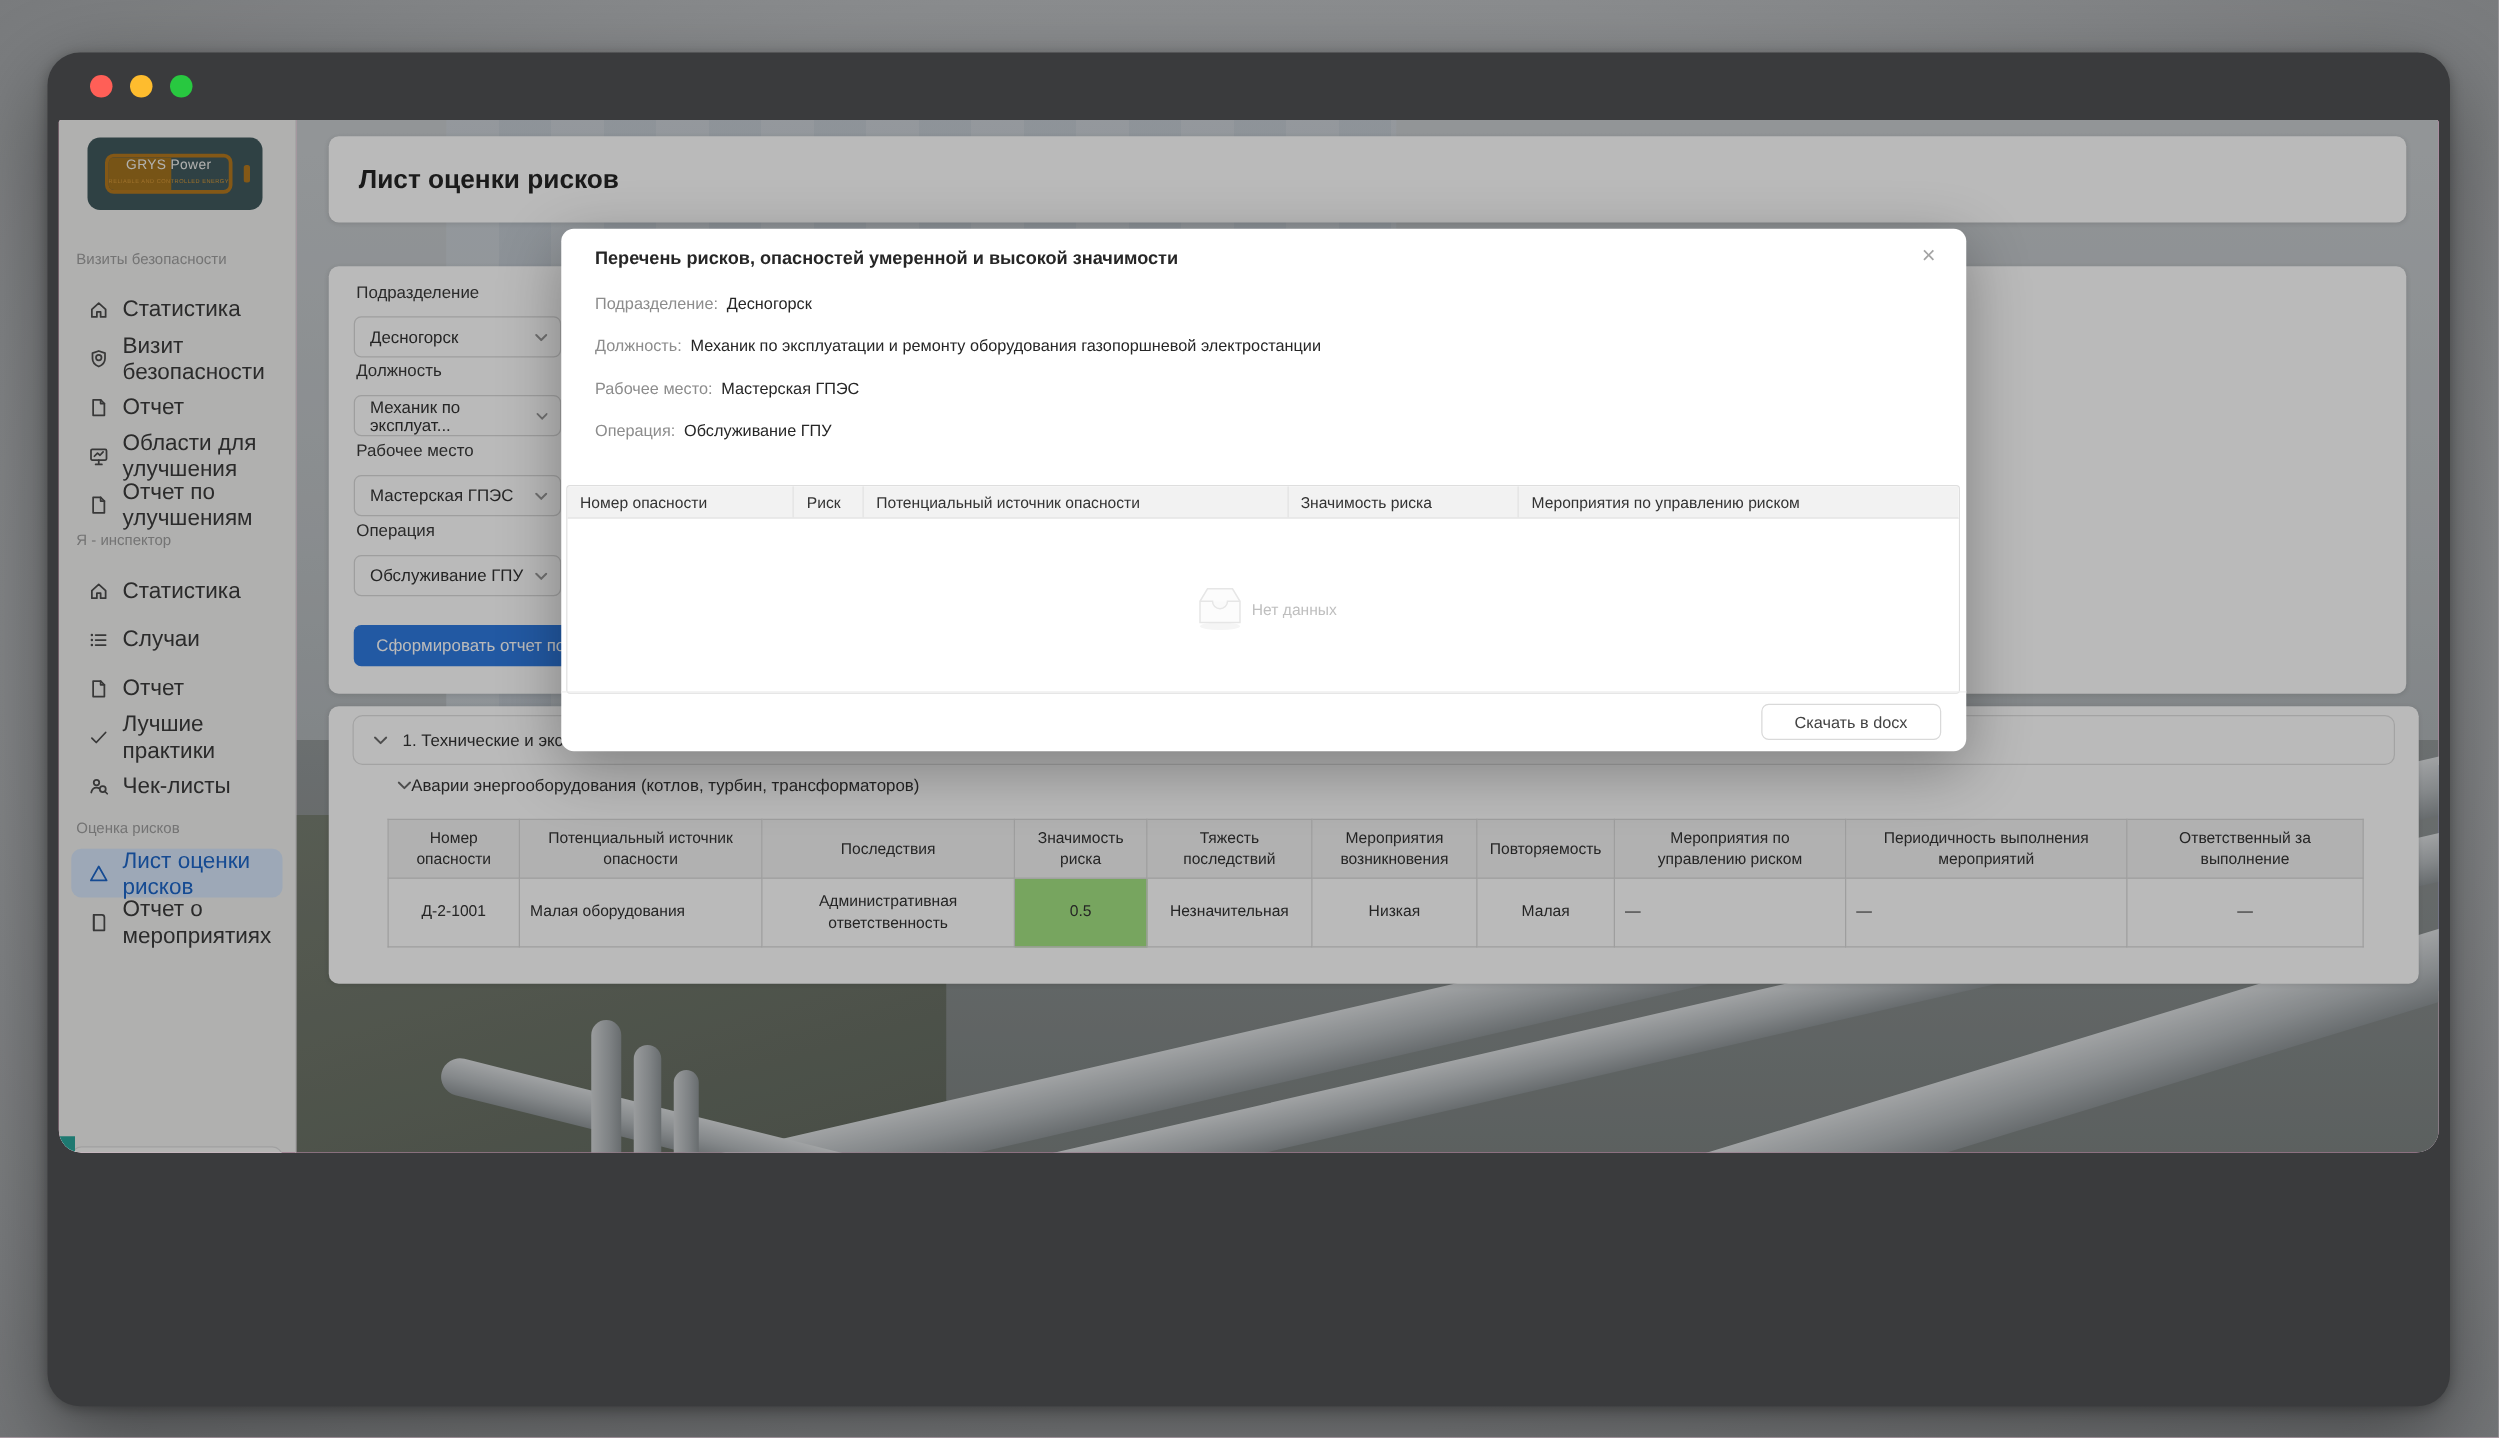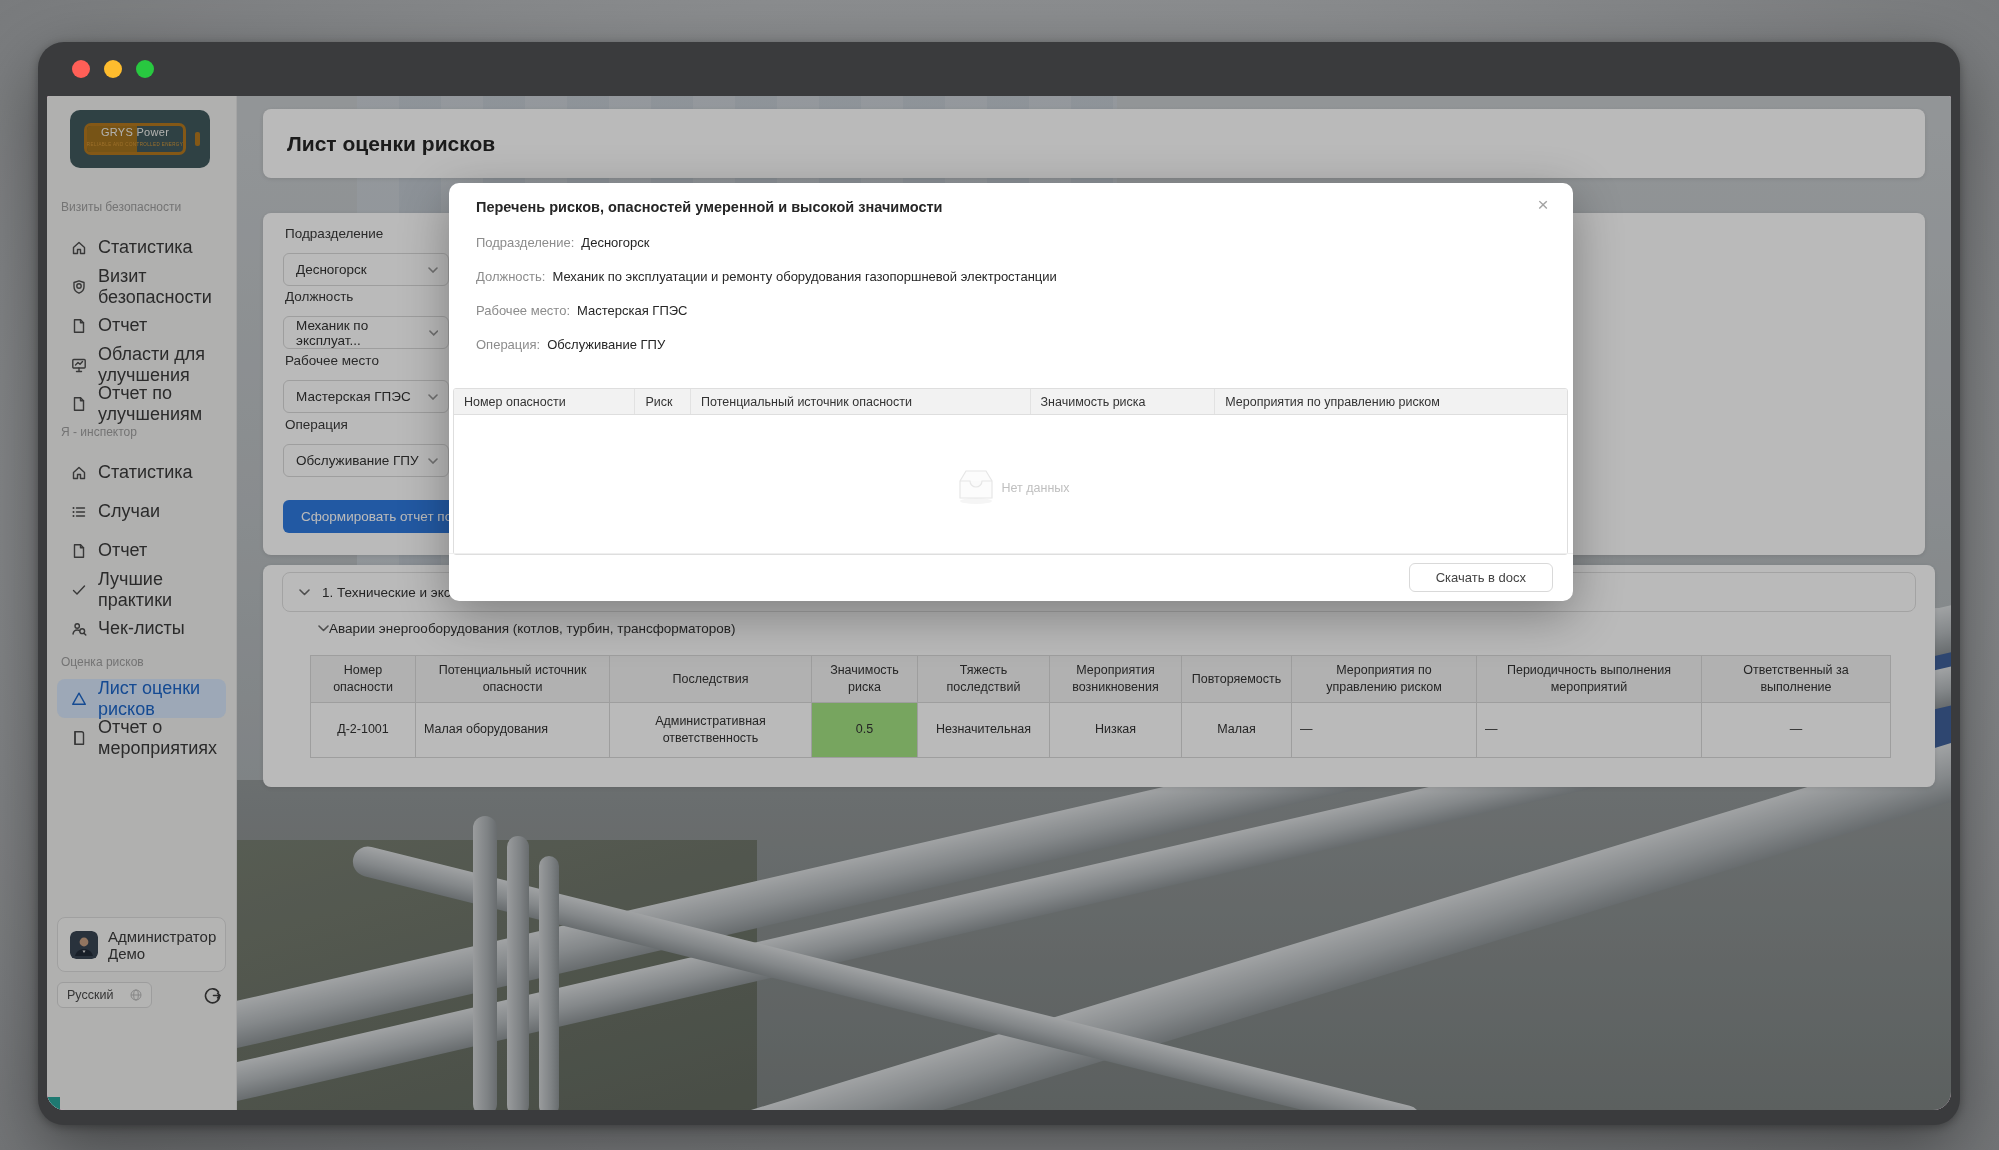--- a/index.html
+++ b/index.html
@@ -8,21 +8,21 @@
   }
   *{box-sizing:border-box; margin:0; padding:0;}
   html,body{width:1999px;height:1150px;font-family:"Liberation Sans",sans-serif;}
   body{background:radial-gradient(ellipse at 50% 45%, #9a9c9e 0%, #8b8d8f 60%, #747678 100%);position:relative;overflow:hidden;}
 
   
   .window{position:absolute;left:38px;top:42px;width:1922px;height:1083px;background:#3a3b3d;border-radius:26px;box-shadow:0 24px 70px rgba(0,0,0,.45), 0 2px 10px rgba(0,0,0,.3);}
   .titlebar{position:absolute;left:0;top:0;right:0;height:54px;display:flex;align-items:center;padding-left:34px;gap:14px;}
   .dot{width:18px;height:18px;border-radius:50%;}
   .dot.red{background:#ff5f57}.dot.yellow{background:#febc2e}.dot.green{background:#28c840}
-  .content{position:absolute;left:9px;top:54px;width:1904px;height:1014px;background:#f9a8d4;overflow:hidden;border-radius:2px 2px 18px 18px;text-decoration:underline;}
+  .content{position:absolute;left:9px;top:54px;width:1904px;height:826px;background:#f9a8d4;overflow:hidden;border-radius:2px 2px 18px 18px;text-decoration:underline;}
 
   
   .sidebar{position:absolute;left:0;top:0;bottom:0;width:190px;background:#f1f1f0;z-index:10;border-right:1px solid #e3e3e3;}
   .logo-card{position:absolute;left:23px;top:14px;width:140px;height:58px;background:var(--logo-bg);border-radius:10px;}
   .battery{position:absolute;left:14px;top:13px;width:102px;height:32px;border:3px solid var(--logo-orange);border-radius:7px;overflow:hidden;}
   .battery-fill{position:absolute;left:0;top:0;bottom:0;width:52%;background:rgba(171,117,26,.92);}
   .battery-cap{position:absolute;right:10px;top:22px;width:5px;height:14px;background:var(--logo-orange);border-radius:2px;}
   .logo-text{position:absolute;left:14px;top:16px;width:102px;text-align:center;color:#f3f3f0;font-size:11px;letter-spacing:.3px;}
   .logo-tag{position:absolute;left:14px;top:32px;width:102px;text-align:center;color:#d89b3a;font-size:4.5px;letter-spacing:.4px;}
   .nav{position:absolute;left:10px;right:10px;top:102px;}

